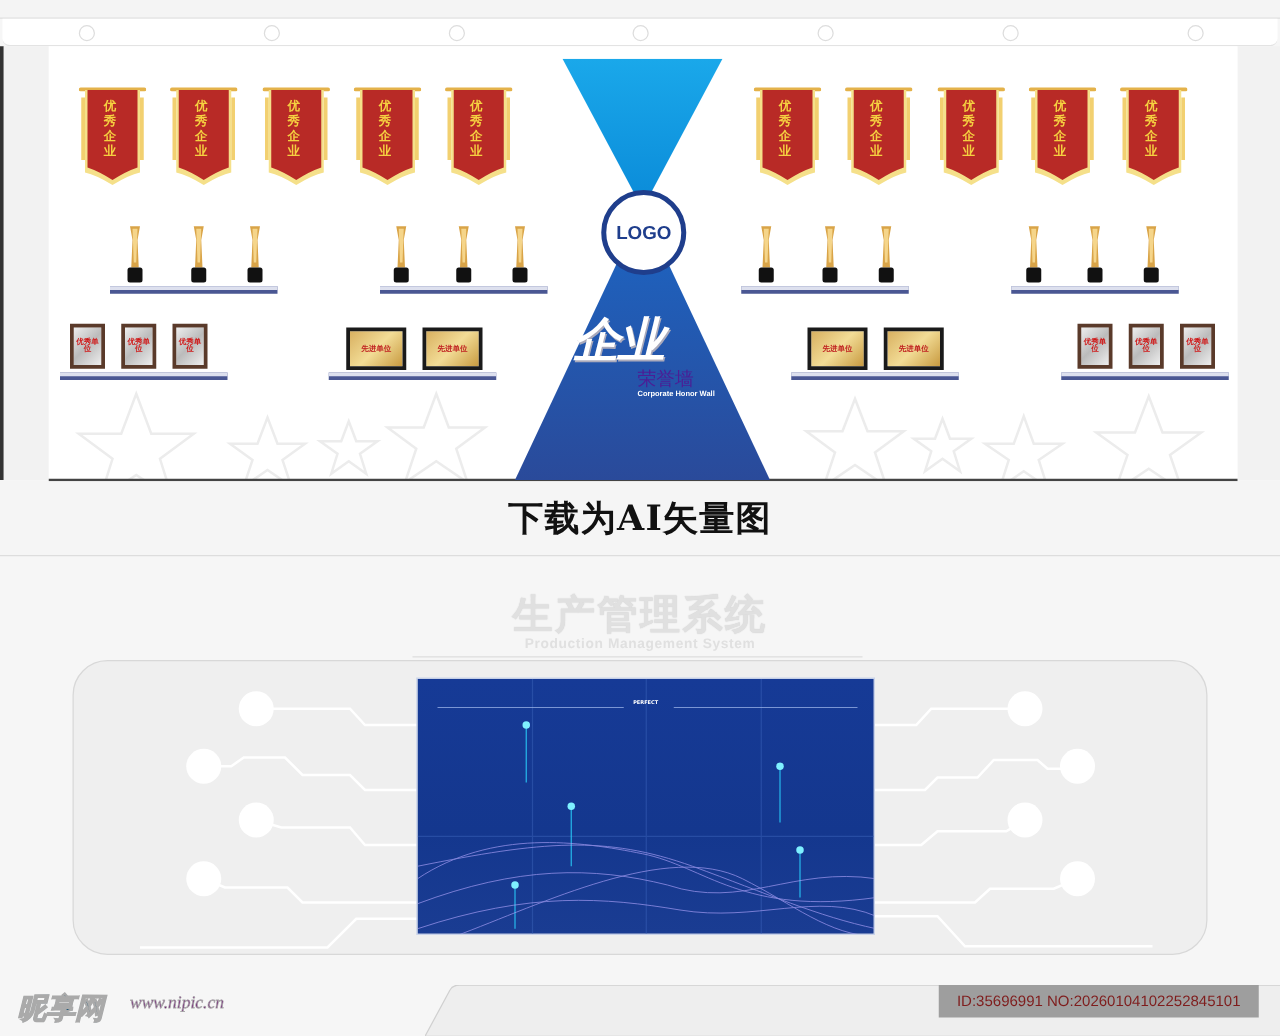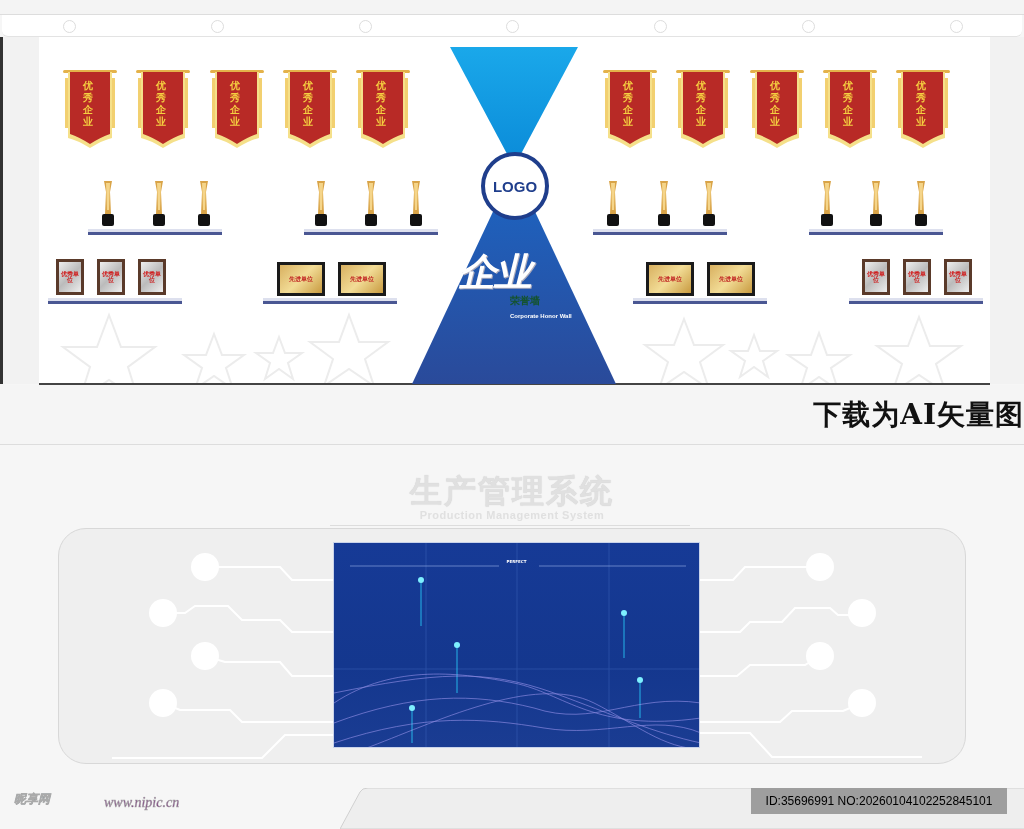--- a/index.html
+++ b/index.html
@@ -14,34 +14,34 @@
 .wall{left:39px;top:37px;width:951px;height:347px;background:#fff}
 .wallline{left:39px;top:383px;width:951px;height:2px;background:#444}
 .banner{width:50px;height:82px}
 .trophy{width:14px;height:48px}
 .shelf{height:6px;background:#4a5793;border-top:3px solid #dde0ee}
 .frame-silver{width:28px;height:36px;background:linear-gradient(135deg,#eee,#bbb,#eee);border:3px solid #5a3a2a;display:flex;align-items:center;justify-content:center;color:#d01818;font-size:6px;font-weight:bold;text-align:center;line-height:1}
 .frame-gold{width:48px;height:34px;background:linear-gradient(135deg,#d8b060,#f2dc96,#c89a40);border:3px solid #1a1a1a;display:flex;align-items:center;justify-content:center;color:#c02020;font-size:6px;font-weight:bold}
 .center-art{left:410px;top:47px;width:210px;height:337px}
 .logo{left:481px;top:152px;width:68px;height:68px;border-radius:50%;background:#fff;border:4px solid #1f3e8c;display:flex;align-items:center;justify-content:center;color:#1f3e8c;font-weight:bold;font-size:15px;font-family:"Liberation Sans",sans-serif}
 .qiye{left:458px;top:247px;color:#fff;font-size:38px;font-weight:bold;font-style:italic;font-family:"DejaVu Serif",serif;letter-spacing:-2px;text-shadow:1px 1px 0 #aab}
-.rongyu{left:510px;top:294px;color:#14532d;font-size:10px;font-weight:bold}
+.rongyu{left:510px;top:294px;color:#4c1d95;font-size:15px;font-weight:normal}
 .corp{left:510px;top:313px;color:#fff;font-size:6px;font-weight:bold;font-family:"Liberation Sans",sans-serif}
 .dl-band{left:0;top:385px;width:1024px;height:60px;background:#f5f5f5;border-bottom:1px solid #ddd}
-.dl-text{left:0;top:396px;width:1024px;text-align:right;font-size:28px;font-family:"DejaVu Serif",serif;font-weight:bold;color:#111;letter-spacing:1px}
+.dl-text{left:0;top:396px;width:1024px;text-align:center;font-size:28px;font-family:"DejaVu Serif",serif;font-weight:bold;color:#111;letter-spacing:1px}
 .pm-title{left:0;top:470px;width:1024px;text-align:center;font-size:32px;font-weight:bold;color:#e0e0e0;letter-spacing:2px;text-shadow:0 0 1px #ccc}
 .pm-sub{left:0;top:509px;width:1024px;text-align:center;font-size:11px;font-weight:bold;color:#e0e0e0;letter-spacing:.5px;font-family:"Liberation Sans",sans-serif}
 .pm-line{left:330px;top:525px;width:360px;height:1px;background:#ddd}
 .circuit-box{left:58px;top:528px;width:908px;height:236px;background:#efefef;border:1px solid #d8d8d8;border-radius:28px}
 .screen{left:333px;top:542px;width:367px;height:206px;background:linear-gradient(180deg,#163a96 0%,#14378e 60%,#1a3c92 100%);overflow:hidden;border:1px solid #c9d3ea}
 .screen-title{left:0;top:48px;width:100%;text-align:center;color:#e6f0ff;font-size:17px;text-shadow:0 0 6px #4cc3ff}
 .screen-perfect{left:0;top:16px;width:100%;text-align:center;color:#fff;font-size:4px;font-weight:bold}
-.watermark-logo{left:14px;top:791px;font-size:12px;font-weight:normal;color:#0c4a6e;-webkit-text-stroke:1px #aaa;font-style:italic}
+.watermark-logo{left:14px;top:791px;font-size:23px;font-weight:bold;color:#0c4a6e;-webkit-text-stroke:1px #aaa;font-style:italic}
 .watermark-url{left:104px;top:795px;font-size:14px;color:#701a75;-webkit-text-stroke:.6px #aaa;font-style:italic;font-family:"Liberation Serif",serif}
-.id-badge{left:751px;top:788px;width:256px;height:26px;background:#9e9e9e;color:#000000;font-size:12px;display:flex;align-items:center;justify-content:center;font-family:"Liberation Sans",sans-serif}
+.id-badge{left:751px;top:788px;width:256px;height:26px;background:#9e9e9e;color:#7f1d1d;font-size:12px;display:flex;align-items:center;justify-content:center;font-family:"Liberation Sans",sans-serif}
 </style>
 </head>
 <body>
 
 <div class="abs topbar"></div>
 <div class="abs railbar"></div>
 <div class="abs rail-dot" style="left:63px"></div>
 <div class="abs rail-dot" style="left:211px"></div>
 <div class="abs rail-dot" style="left:359px"></div>
 <div class="abs rail-dot" style="left:506px"></div>

